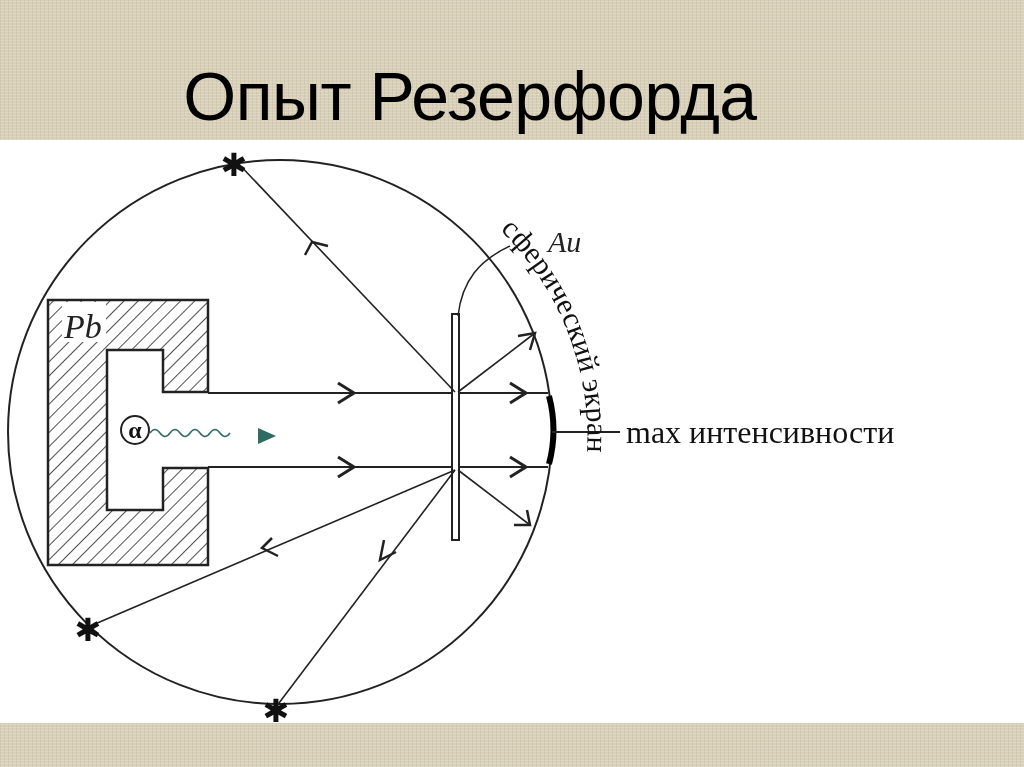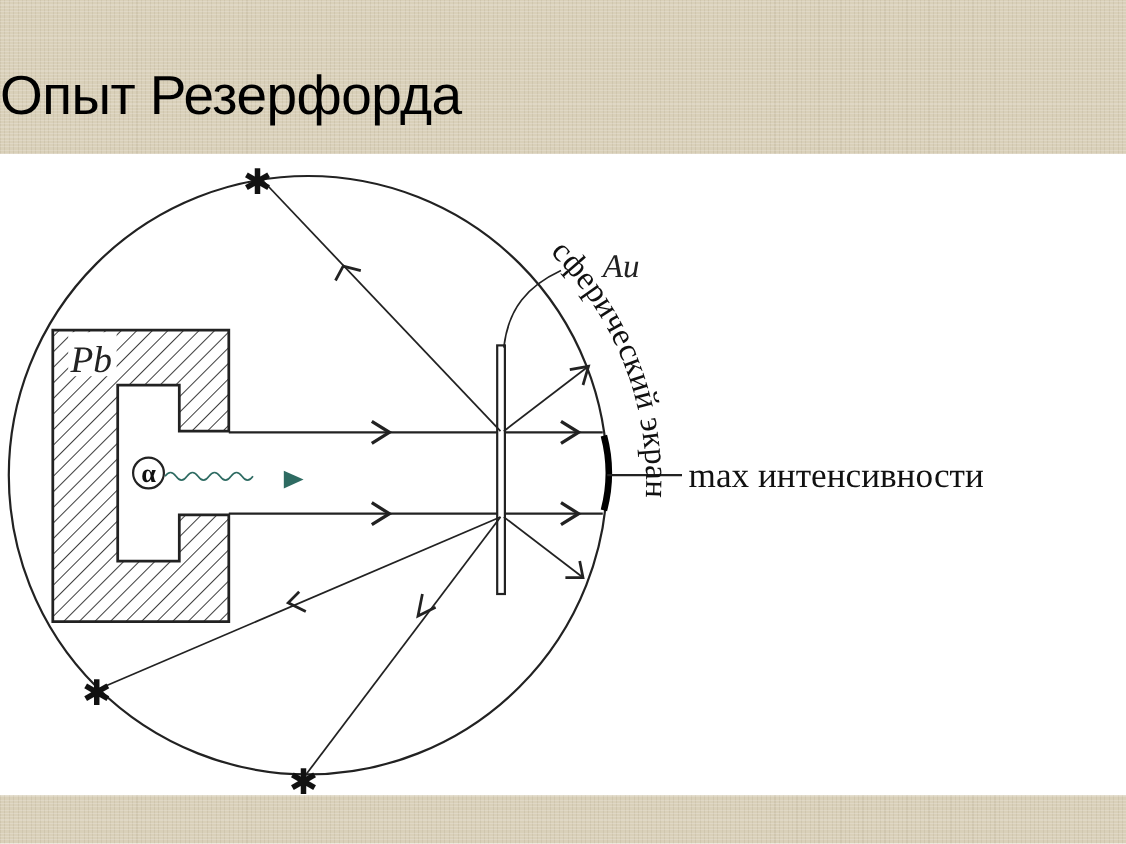--- a/index.html
+++ b/index.html
@@ -7,22 +7,22 @@
   .banner {
     position: absolute; left: 0; width: 1024px;
     background-color: #d9d0b9;
     background-image:
       repeating-linear-gradient(0deg, rgba(255,255,255,0.18) 0px, rgba(255,255,255,0.18) 1px, transparent 1px, transparent 3px),
       repeating-linear-gradient(90deg, rgba(120,105,75,0.10) 0px, rgba(120,105,75,0.10) 1px, transparent 1px, transparent 4px);
   }
   .banner.top { top: 0; height: 140px; }
   .banner.bottom { top: 723px; height: 44px; }
   .title {
-    position: absolute; left: 0; top: 62px; width: 940px; text-align: left;
-    font-family: "Liberation Sans", sans-serif; font-size: 50px; color: #000; line-height: 1;
+    position: absolute; left: 0; top: 62px; width: 940px; text-align: center;
+    font-family: "Liberation Sans", sans-serif; font-size: 68px; color: #000; line-height: 1;
     letter-spacing: -0.5px;
   }
   .diagram { position: absolute; left: 0; top: 140px; width: 1024px; height: 583px; }
   svg text { font-family: "Liberation Serif", serif; }
 </style>
 </head>
 <body>
 
 <div class="banner top"></div>
 <div class="title">Опыт Резерфорда</div>

